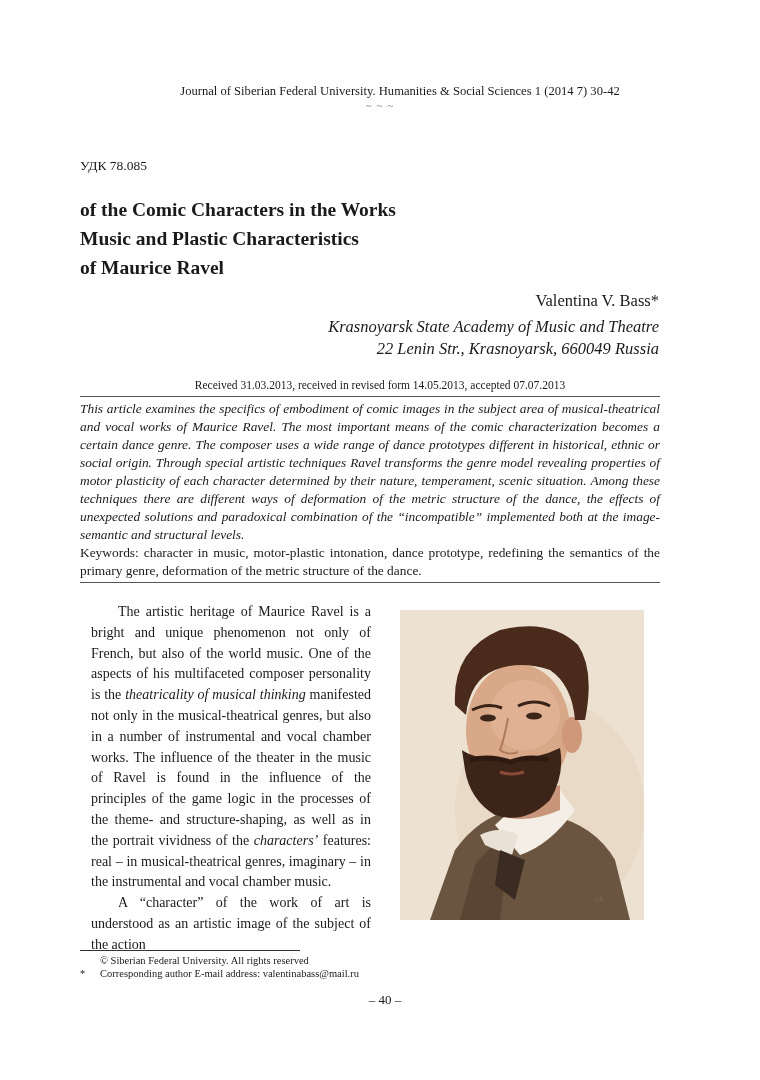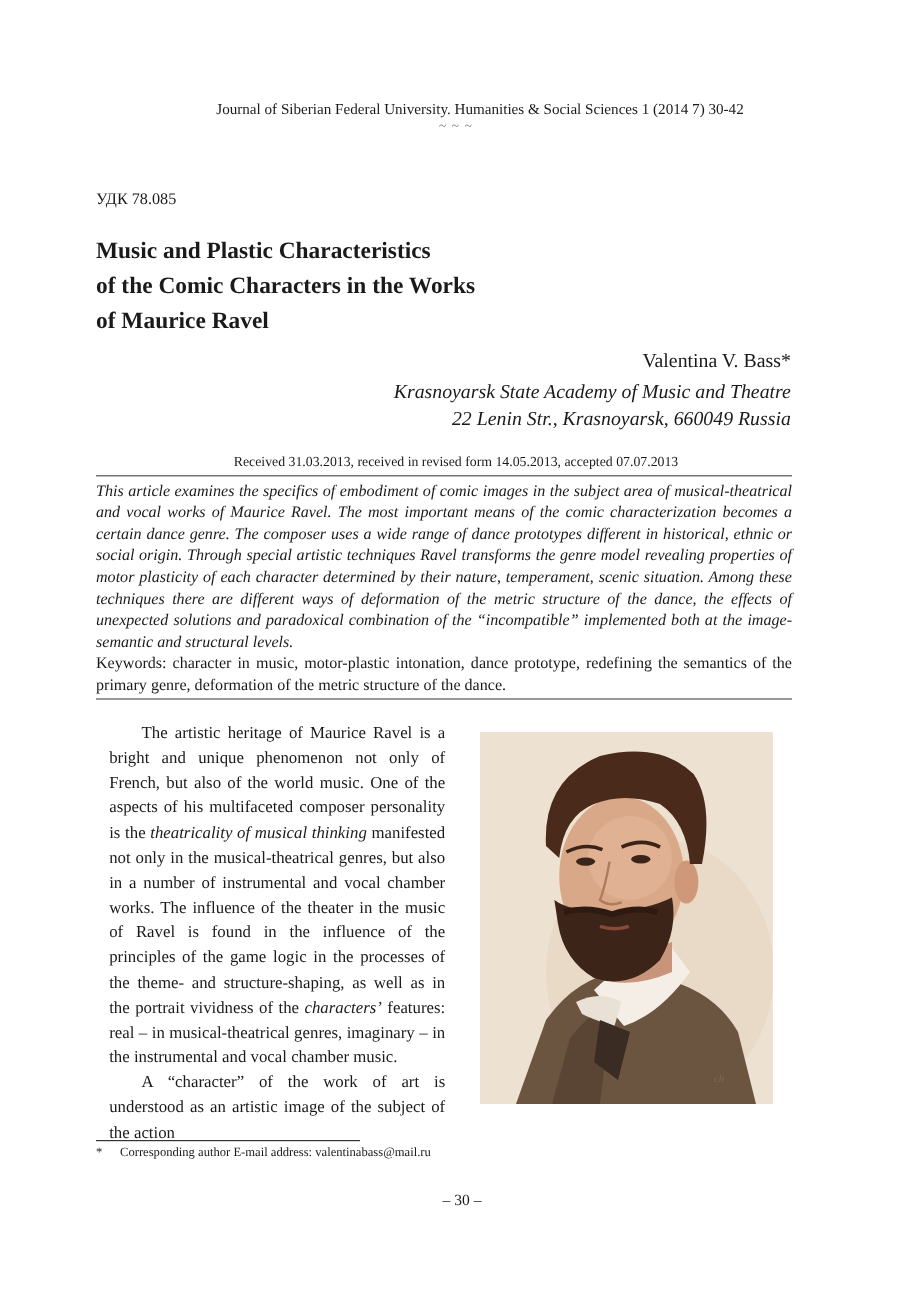--- a/index.html
+++ b/index.html
@@ -29,22 +29,22 @@
 </style>
 </head>
 <body>
 
 <div class="abs running-head">Journal of  Siberian Federal University.  Humanities &amp; Social Sciences 1 (2014 7) 30-42</div>
 <div class="abs tilde">~ ~ ~</div>
 
 <div class="abs udk">УДК 78.085</div>
 
 <div class="abs title">
+  <div>of the Comic Characters in the Works</div>
   <div>Music and Plastic Characteristics</div>
-  <div>of the Comic Characters in the Works</div>
   <div>of Maurice Ravel</div>
 </div>
 
 <div class="abs author">Valentina V. Bass*</div>
 <div class="abs affil">
   <div>Krasnoyarsk State Academy of Music and Theatre</div>
   <div>22 Lenin Str., Krasnoyarsk, 660049 Russia</div>
 </div>
 
 <div class="abs received">Received 31.03.2013, received in revised form 14.05.2013, accepted 07.07.2013</div>
@@ -91,18 +91,22 @@
     <path d="M70 150 Q90 145 110 152 Q130 145 148 150" stroke="#2e1a10" stroke-width="5" fill="none"></path>
     <path d="M100 162 Q112 166 124 162" stroke="#8a4a3a" stroke-width="3" fill="none"></path>
 
     <text x="195" y="292" font-size="9" fill="#776a5c" font-style="italic" font-family="Liberation Serif, serif">ch</text>
   </svg>
 </div>
 
 <div class="abs footnote-rule"></div>
 <div class="abs footnotes">
   <div class="row">
+      <span class="mark"></span>
+      <span>© Siberian Federal University. All rights reserved</span>
+    </div>
+  <div class="row">
       <span class="mark">*</span>
       <span>Corresponding author E-mail address: valentinabass@mail.ru</span>
     </div>
 </div>
 
-<div class="abs page-num">– 30 –</div>
+<div class="abs page-num">– 40 –</div>
 
 </body></html>

